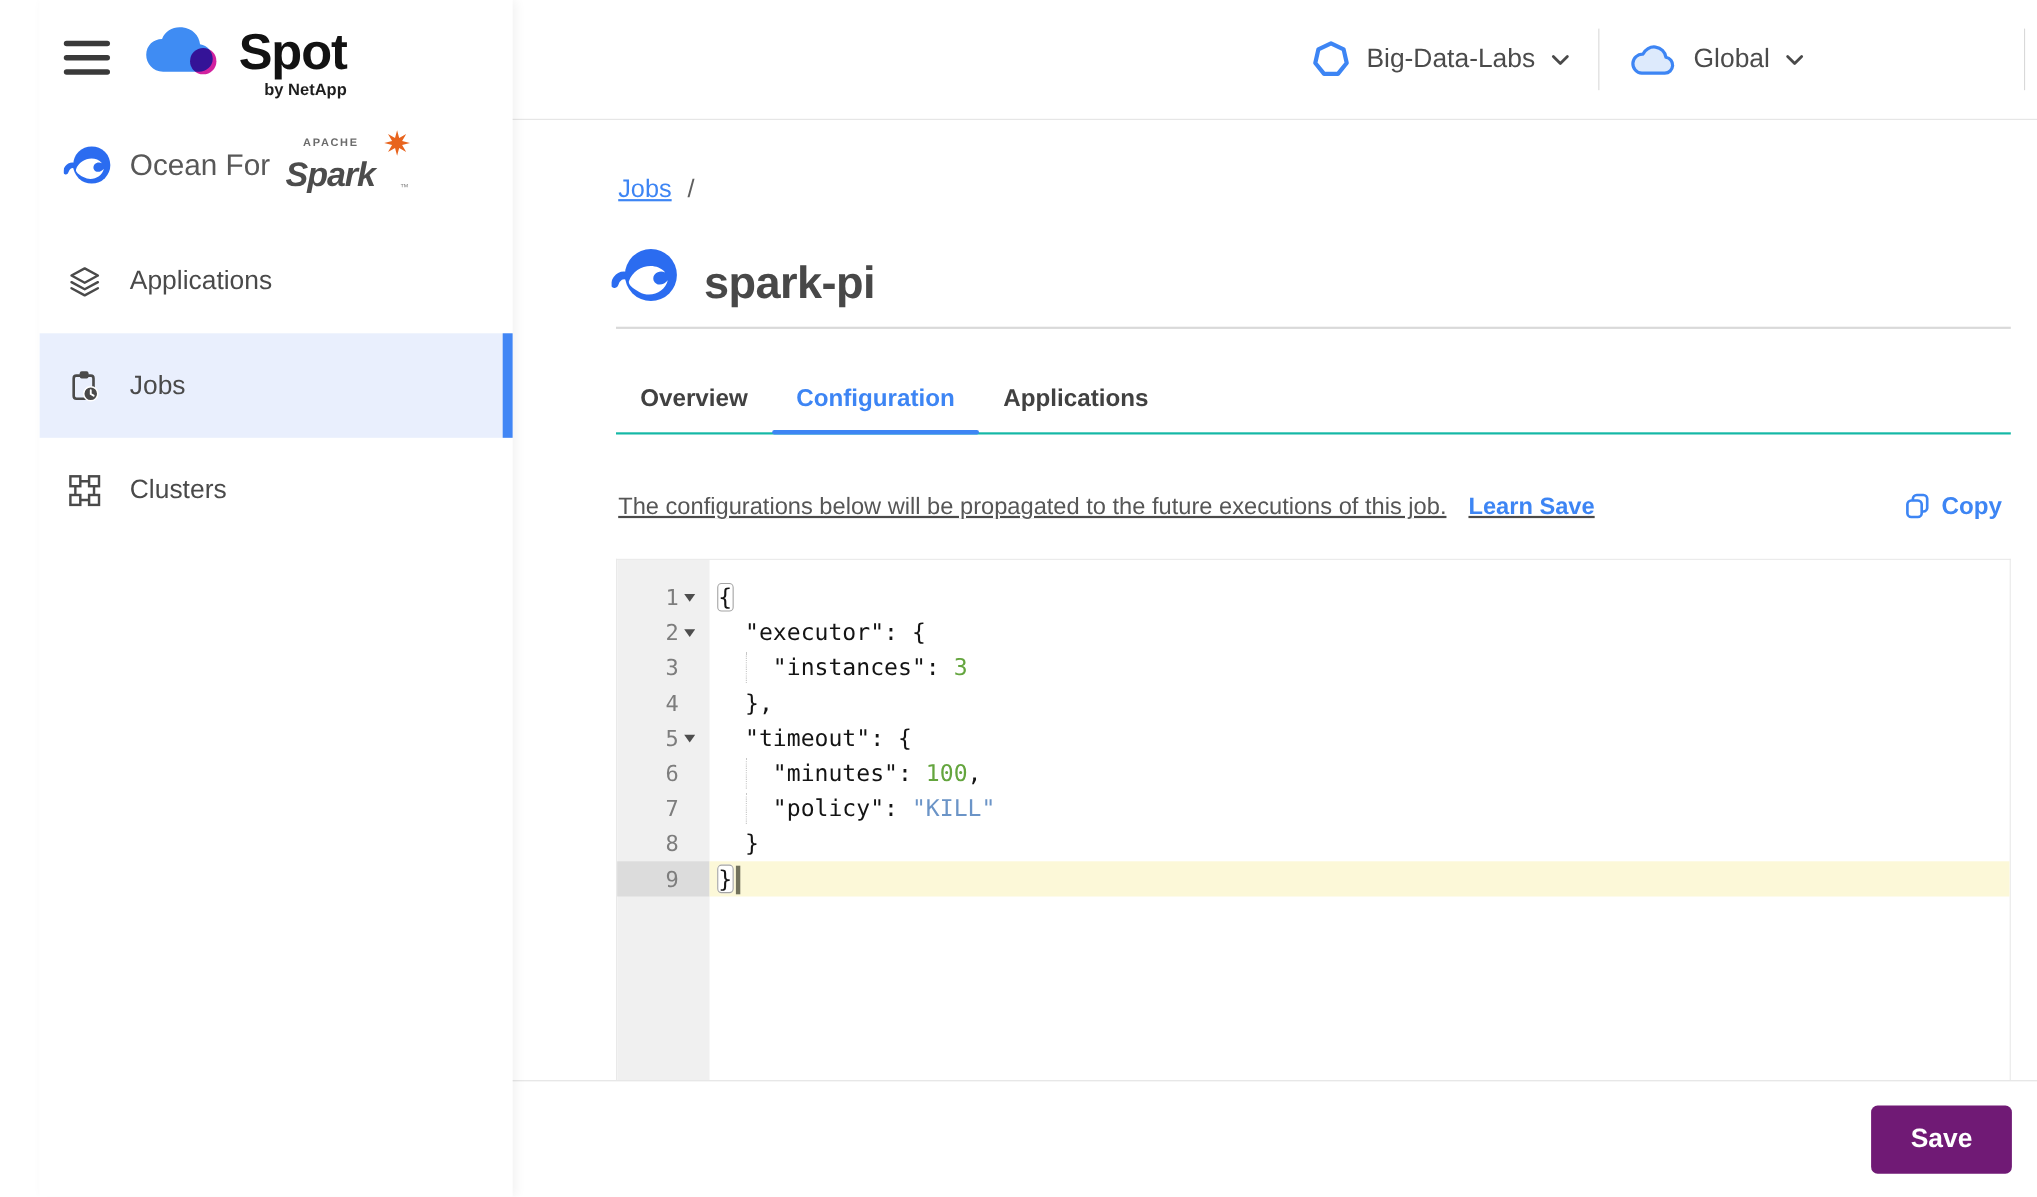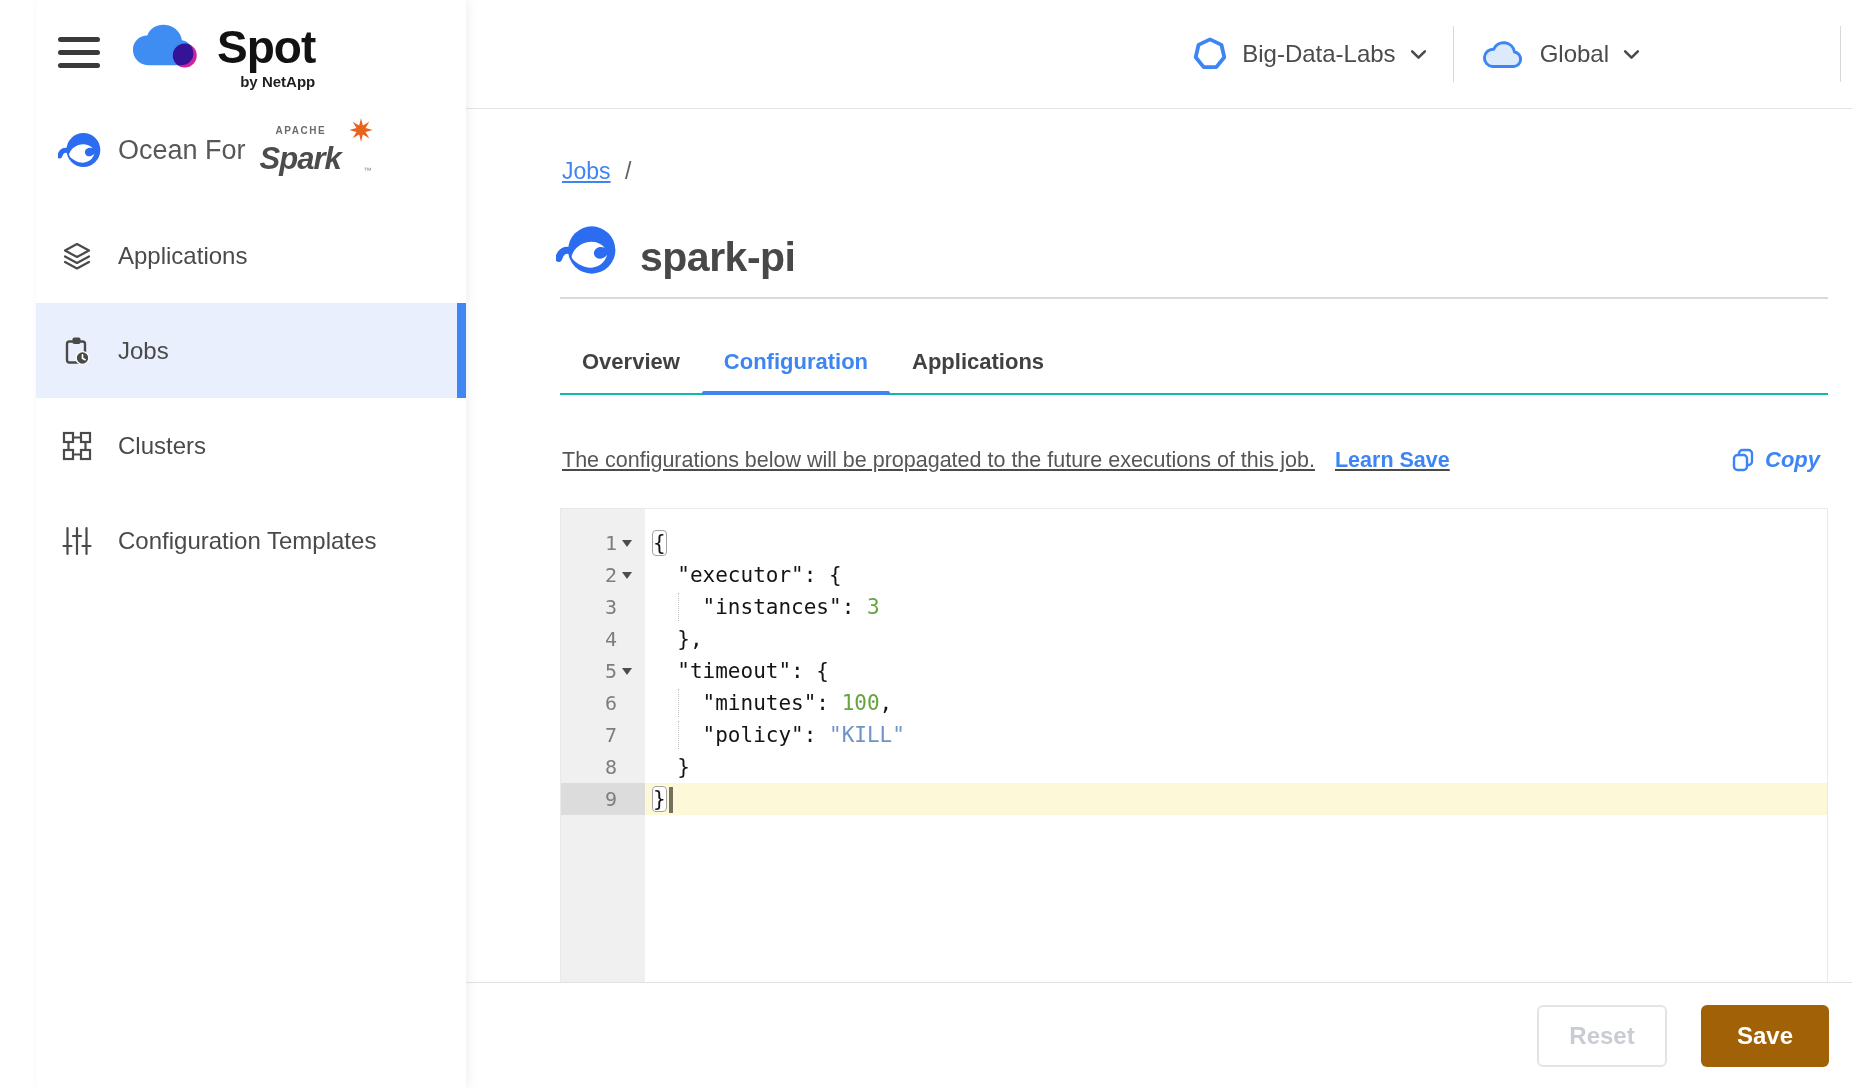--- a/index.html
+++ b/index.html
@@ -57,21 +57,21 @@
   .tabs { position:absolute; left:560px; top:333px; width:1268px; border-bottom:2px solid #14b8a6; display:flex; }
   .tab { position:relative; padding:16px 22px 18px; font-size:22px; font-weight:600; color:#414141; cursor:pointer; }
   .tab.active { color:#3d85f4; }
   .tab.active::after { content:""; position:absolute; left:0; right:0; bottom:-2px; height:4px; background:#3d85f4; border-radius:2px; }
 
   .desc-row { position:absolute; left:562px; top:438px; width:1258px; height:44px; display:flex; align-items:center; justify-content:space-between; }
   .desc-left { display:flex; align-items:center;text-decoration:underline; }
   .desc-text { font-size:21.5px; color:#565656; }
   .learn-more { font-size:21.5px; font-weight:600; color:#3d85f4; margin-left:20px; cursor:pointer; }
   .copy-btn { display:flex; align-items:center; cursor:pointer; }
-  .copy-label { font-size:22px; font-weight:700; color:#3d85f4; margin-left:9px;font-style:italic; }
+  .copy-label { font-size:22px; font-weight:700; color:#3d85f4; margin-left:9px; }
 
   
   .editor {
     position:absolute; left:560px; top:508px; width:1268px; height:474px;
     border:1px solid #e9e9e9; border-bottom:none; display:flex; background:#fff; overflow:hidden;
   }
   .gutter { width:84px; background:#f0f0f0; padding-top:18px; flex:none; }
   .gline { height:32px; display:flex; align-items:center; justify-content:flex-end; padding-right:8px; }
   .gline.gactive { background:#dcdcdc; }
   .lnum { font-family:"DejaVu Sans Mono", monospace; font-size:20px; color:#7d7d7d; }
@@ -88,21 +88,21 @@
   .guide { position:absolute; left:33px; top:2px; bottom:2px; border-left:1px dotted #c6c6c6; }
 
   
   .footer {
     position:absolute; left:430px; right:0; bottom:0; height:106px; background:#fff;
     border-top:1px solid #e2e2e2; display:flex; align-items:center; justify-content:flex-end;
     padding-right:23px; z-index:5;
   }
   .btn { height:62px; border-radius:6px; font-size:24px; font-weight:700; font-family:"Liberation Sans", sans-serif; cursor:pointer; }
   .btn-reset { width:130px; background:#fff; border:2px solid #e2e4e7; color:#c9cdd3; margin-right:34px; }
-  .btn-save { width:128px; background:#a16207; border:none; color:#fff; }
+  .btn-save { width:128px; background:#701a75; border:none; color:#fff; }
 
   svg { display:block; }
 </style>
 </head>
 <body>
 
 <aside class="sidebar">
 
   <div class="hamburger">
     <span></span>
@@ -169,29 +169,20 @@
           <rect x="3" y="3" width="9" height="9"></rect>
           <rect x="20" y="3" width="9" height="9"></rect>
           <rect x="3" y="20" width="9" height="9"></rect>
           <rect x="20" y="20" width="9" height="9"></rect>
           <path d="M12 7.5 H20 M12 24.5 H20 M7.5 12 V20 M24.5 12 V20"></path>
         </svg>
       </span>
       <span class="label">Clusters</span>
     </div>
 
-    <div class="nav-item">
-      <span class="icon">
-        <svg width="32" height="32" viewBox="0 0 32 32" fill="none" stroke="#4a4a4a" stroke-width="2.2" stroke-linecap="round">
-          <path d="M6.5 3 V29 M16 3 V29 M25.5 3 V29"></path>
-          <path d="M2.5 21 H10.5 M12 11 H20 M21.5 21 H29.5"></path>
-        </svg>
-      </span>
-      <span class="label">Configuration Templates</span>
-    </div>
   </nav>
 </aside>
 
 <header class="topbar">
   <div class="dd">
     <svg width="36" height="36" viewBox="0 0 32 32">
       <polygon points="16,3 26.2,7.9 28.7,18.9 21.6,27.7 10.4,27.7 3.3,18.9 5.8,7.9" fill="none" stroke="#3d85f4" stroke-width="3.4" stroke-linejoin="round"></polygon>
     </svg>
     <span class="dd-label">Big-Data-Labs</span>
     <svg width="17" height="11" viewBox="0 0 16 10">
@@ -294,15 +285,14 @@
       <div class="cline"><span class="seg-t">  },</span></div>
       <div class="cline"><span class="seg-t">  "timeout": {</span></div>
       <div class="cline"><span class="guide"></span><span class="seg-t">    "minutes": </span><span class="seg-n">100</span><span class="seg-t">,</span></div>
       <div class="cline"><span class="guide"></span><span class="seg-t">    "policy": </span><span class="seg-s">"KILL"</span></div>
       <div class="cline"><span class="seg-t">  }</span></div>
       <div class="cline cactive"><span class="seg-b">}</span><span class="cursor"></span></div>
     </div>
 </div>
 
 <footer class="footer">
-  <button class="btn btn-reset">Reset</button>
   <button class="btn btn-save">Save</button>
 </footer>
 
 </body></html>

